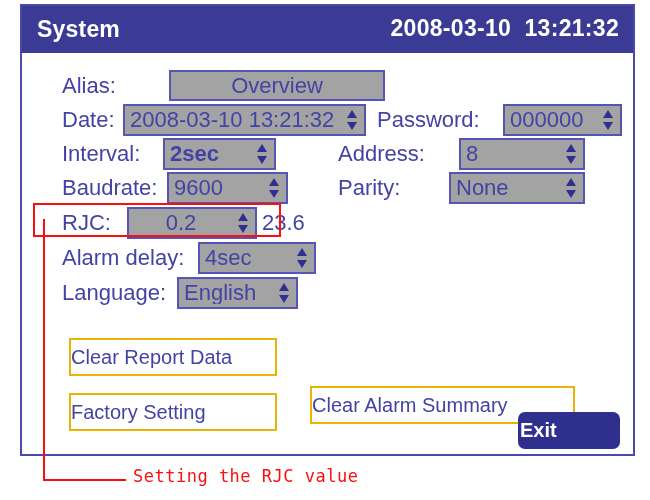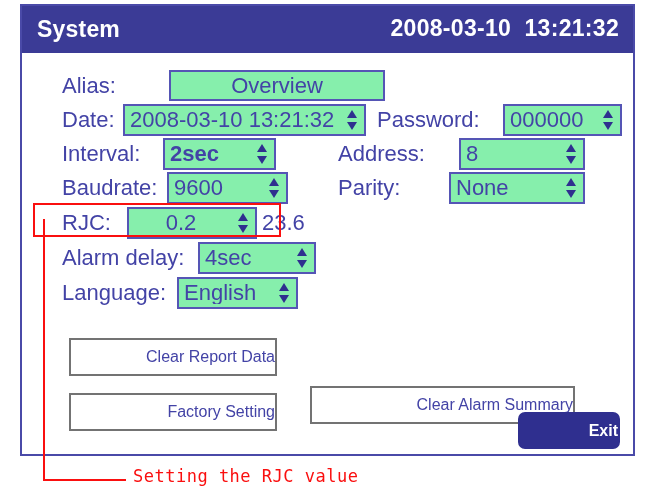--- a/index.html
+++ b/index.html
@@ -68,21 +68,21 @@
   
   .label {
     color: #4343a6;
     font-size: 22px;
     line-height: 22px;
     white-space: nowrap;
   }
   .fieldbox {
     box-sizing: border-box;
     border: 2px solid #5555b5;
-    background: #86efac;
+    background: #a3a3a3;
     color: #4343a6;
     font-size: 22px;
     line-height: 1;
     display: flex;
     align-items: center;
     position: absolute;
   }
   .fieldbox .val {
     flex: 1 1 auto;
     white-space: nowrap;
@@ -114,27 +114,27 @@
   }
   .spin::after {
     bottom: 1px;
     border-top: 8px solid #2f2f8f;
   }
 
   
   .pushbtn {
     position: absolute;
     box-sizing: border-box;
-    border: 2px solid #737373;
+    border: 2px solid #eab308;
     background: #ffffff;
     color: #4343a6;
-    font-size: 16px;
+    font-size: 20px;
     display: flex;
     align-items: center;
-    justify-content: flex-end;
+    justify-content: flex-start;
     white-space: nowrap;
   }
   .pushbtn.primary {
     background: #2f2f8f;
     border-color: #2f2f8f;
     color: #ffffff;
     font-weight: bold;
   }
 
   

